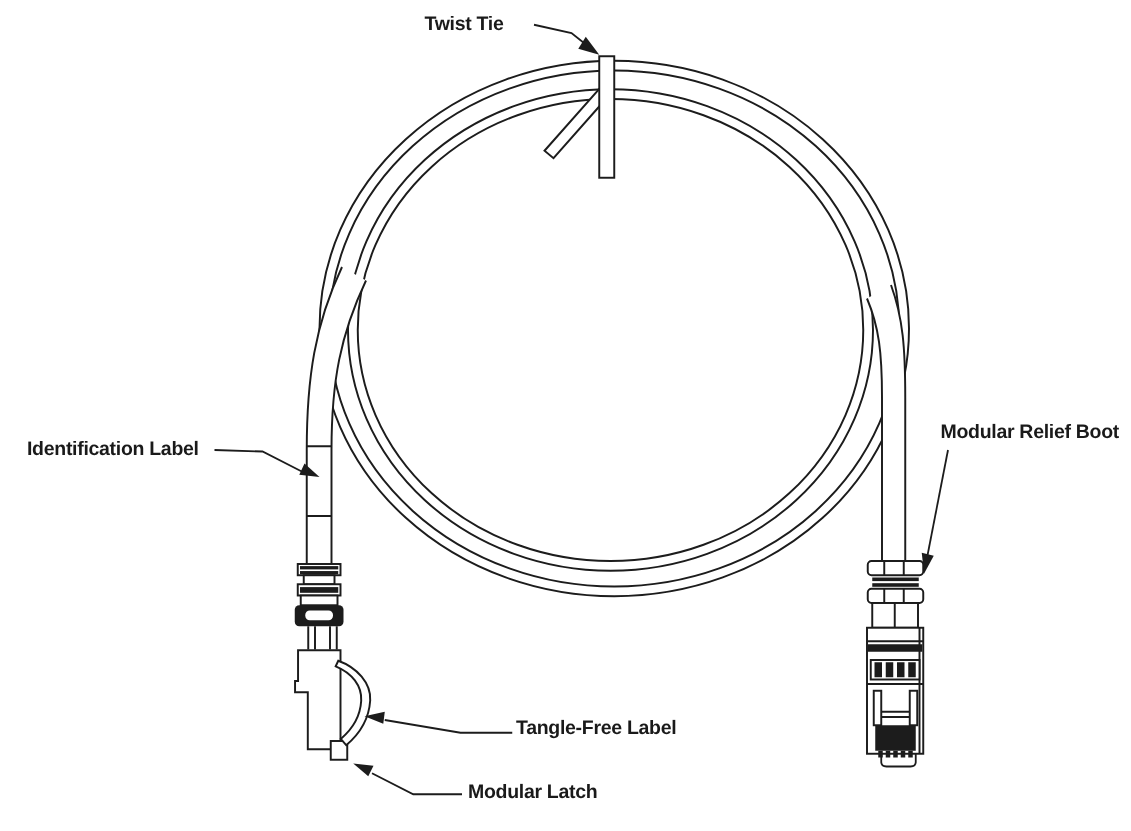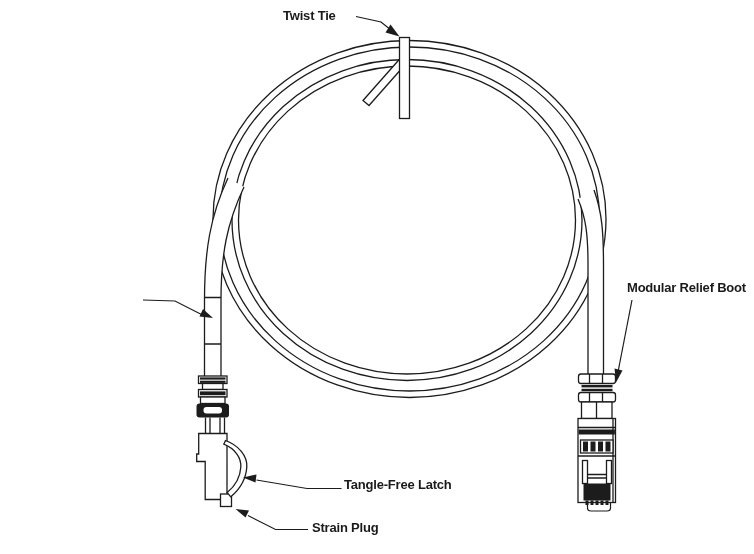--- a/index.html
+++ b/index.html
@@ -134,16 +134,17 @@
 
       <path class="lead" d="M341.5,488.5 L307,488.5 L256.5,480"></path>
       <polygon class="fb" points="243,477.5 256.5,474.5 255.5,482.5"></polygon>
 
       <path class="lead" d="M308,529.5 L275.5,529.5 L248,515.5"></path>
       <polygon class="fb" points="235.5,509 249,510.5 245.5,517.5"></polygon>
     </g>
   </svg>
 
   <div class="lbl" style="left:283px;top:9px">Twist Tie</div>
+  <div class="lbl" style="left:18px;top:292px">Identification Label</div>
   <div class="lbl" style="left:627px;top:281px">Modular Relief Boot</div>
-  <div class="lbl" style="left:344px;top:478px">Tangle-Free Latch</div>
-  <div class="lbl" style="left:312px;top:521px">Strain Plug</div>
+  <div class="lbl" style="left:344px;top:478px">Tangle-Free Label</div>
+  <div class="lbl" style="left:312px;top:521px">Modular Latch</div>
 </div>
 
 </body></html>

